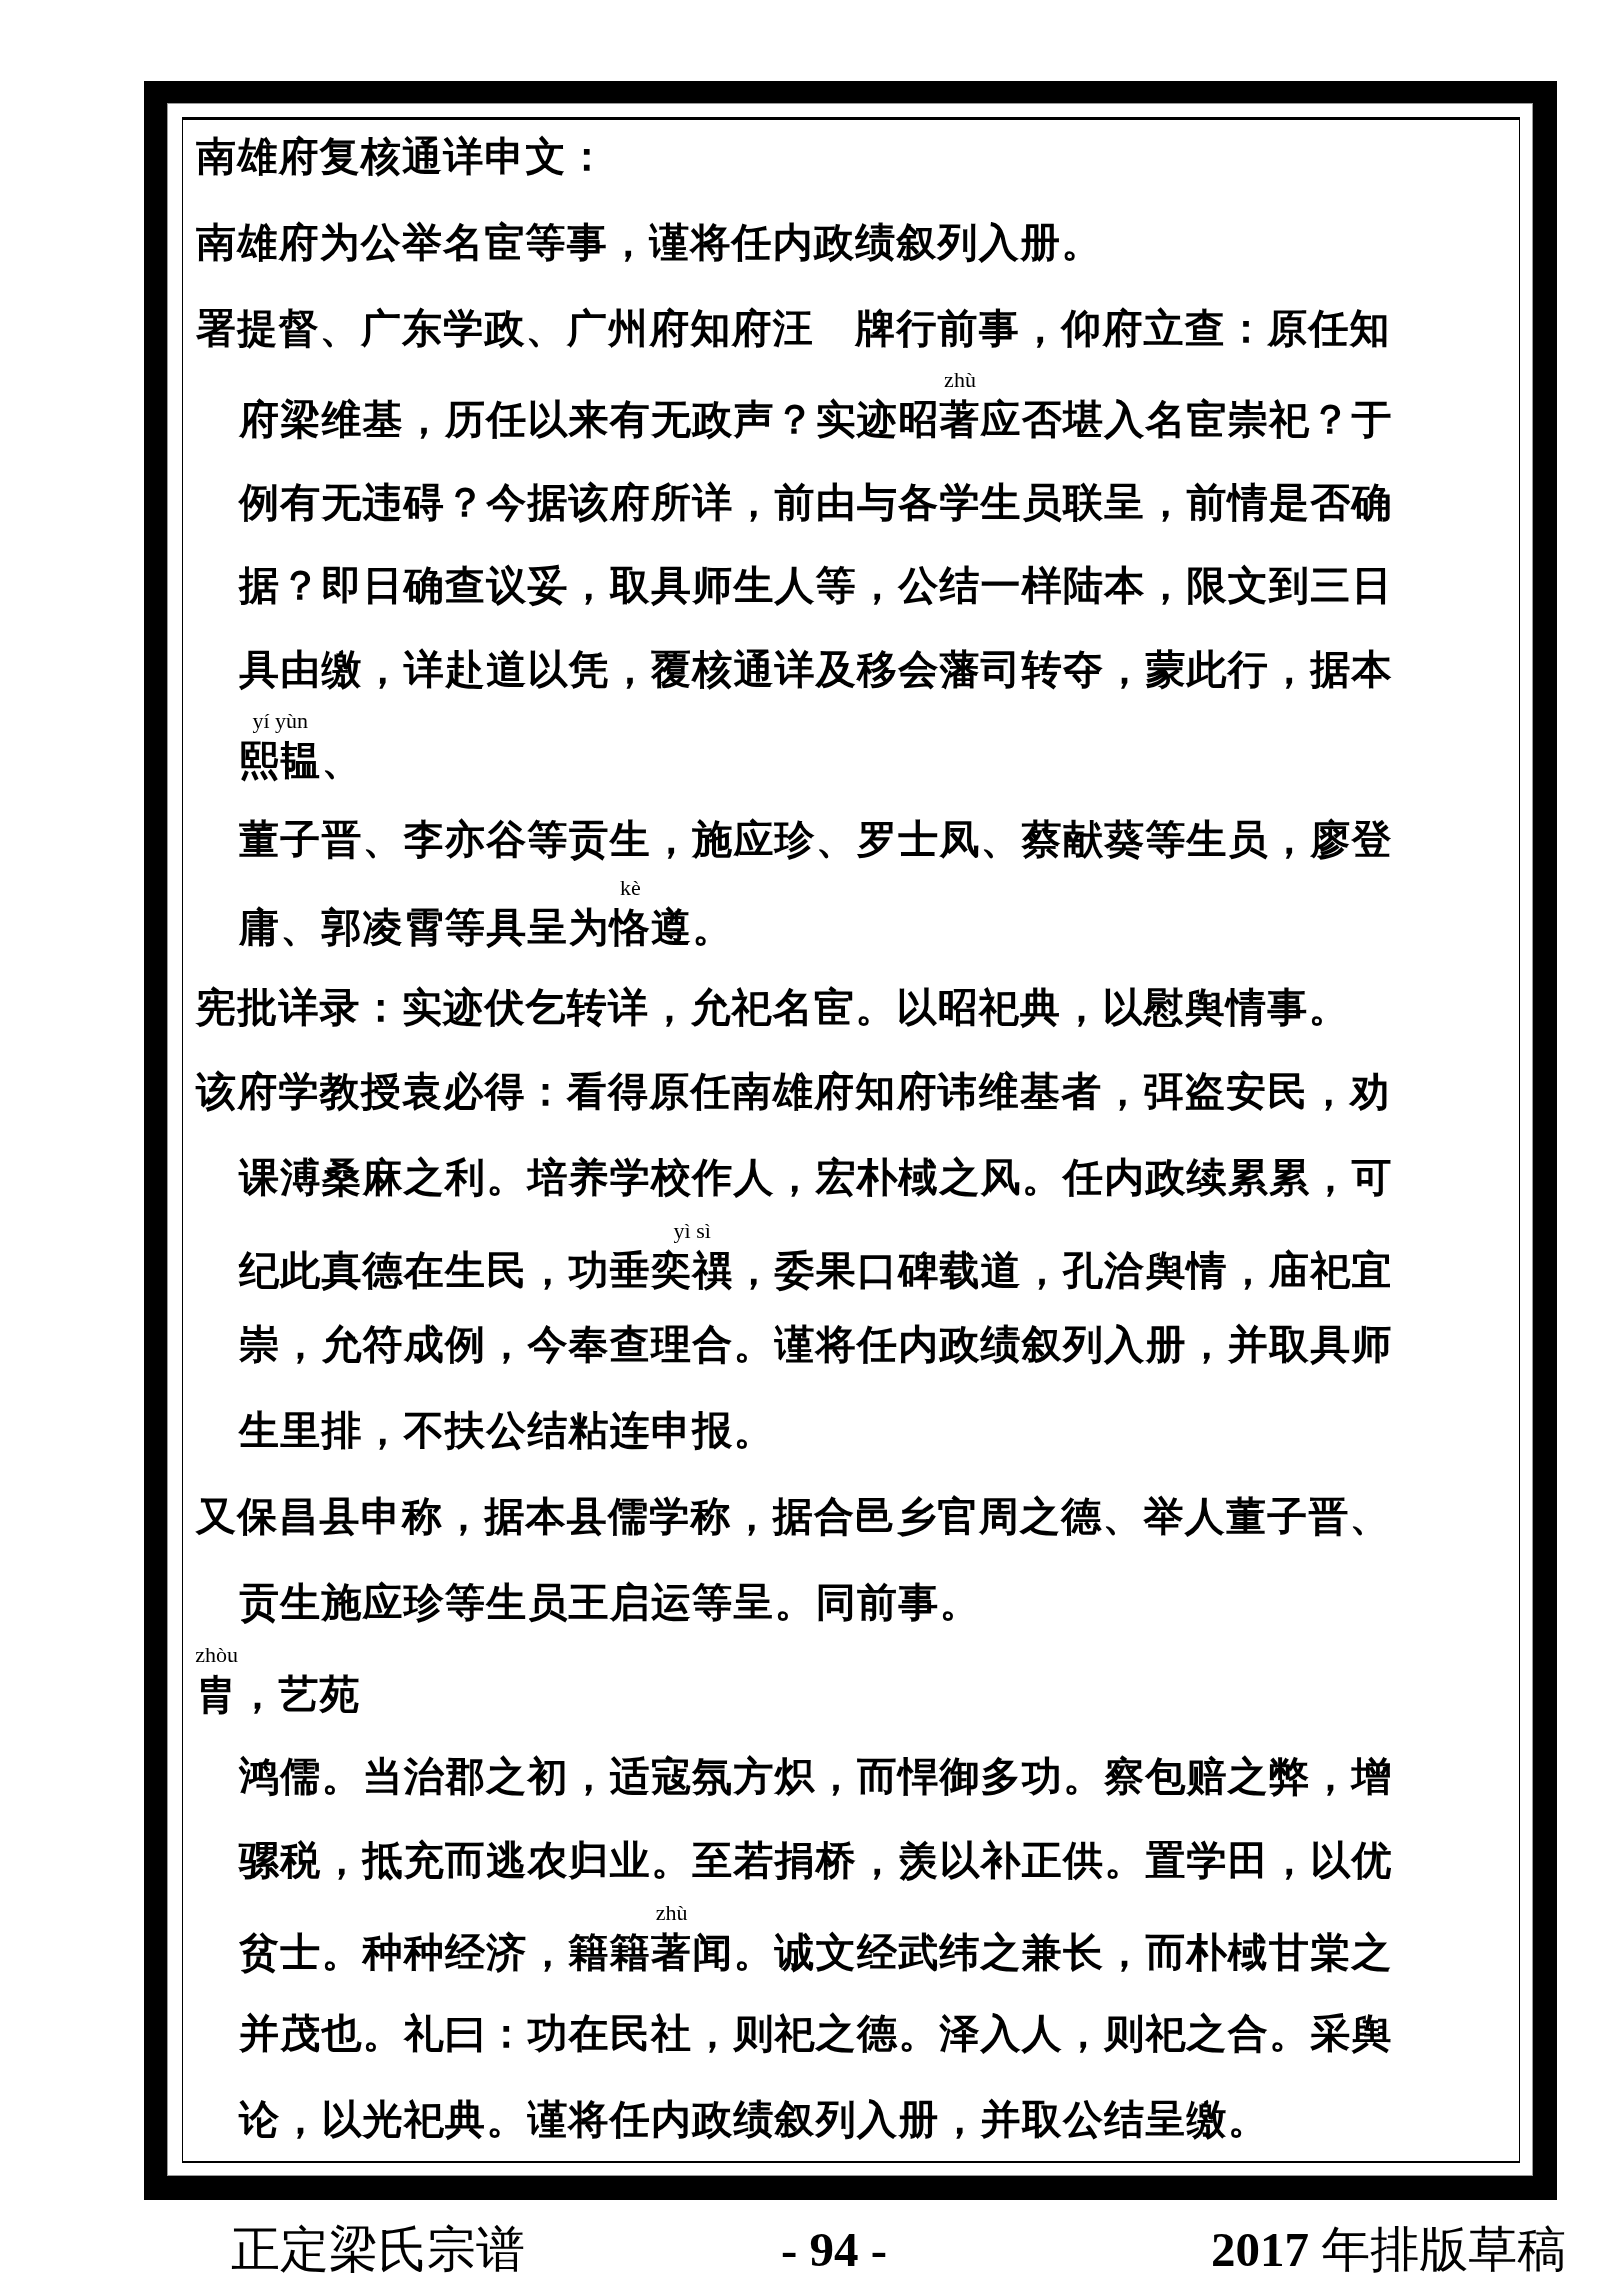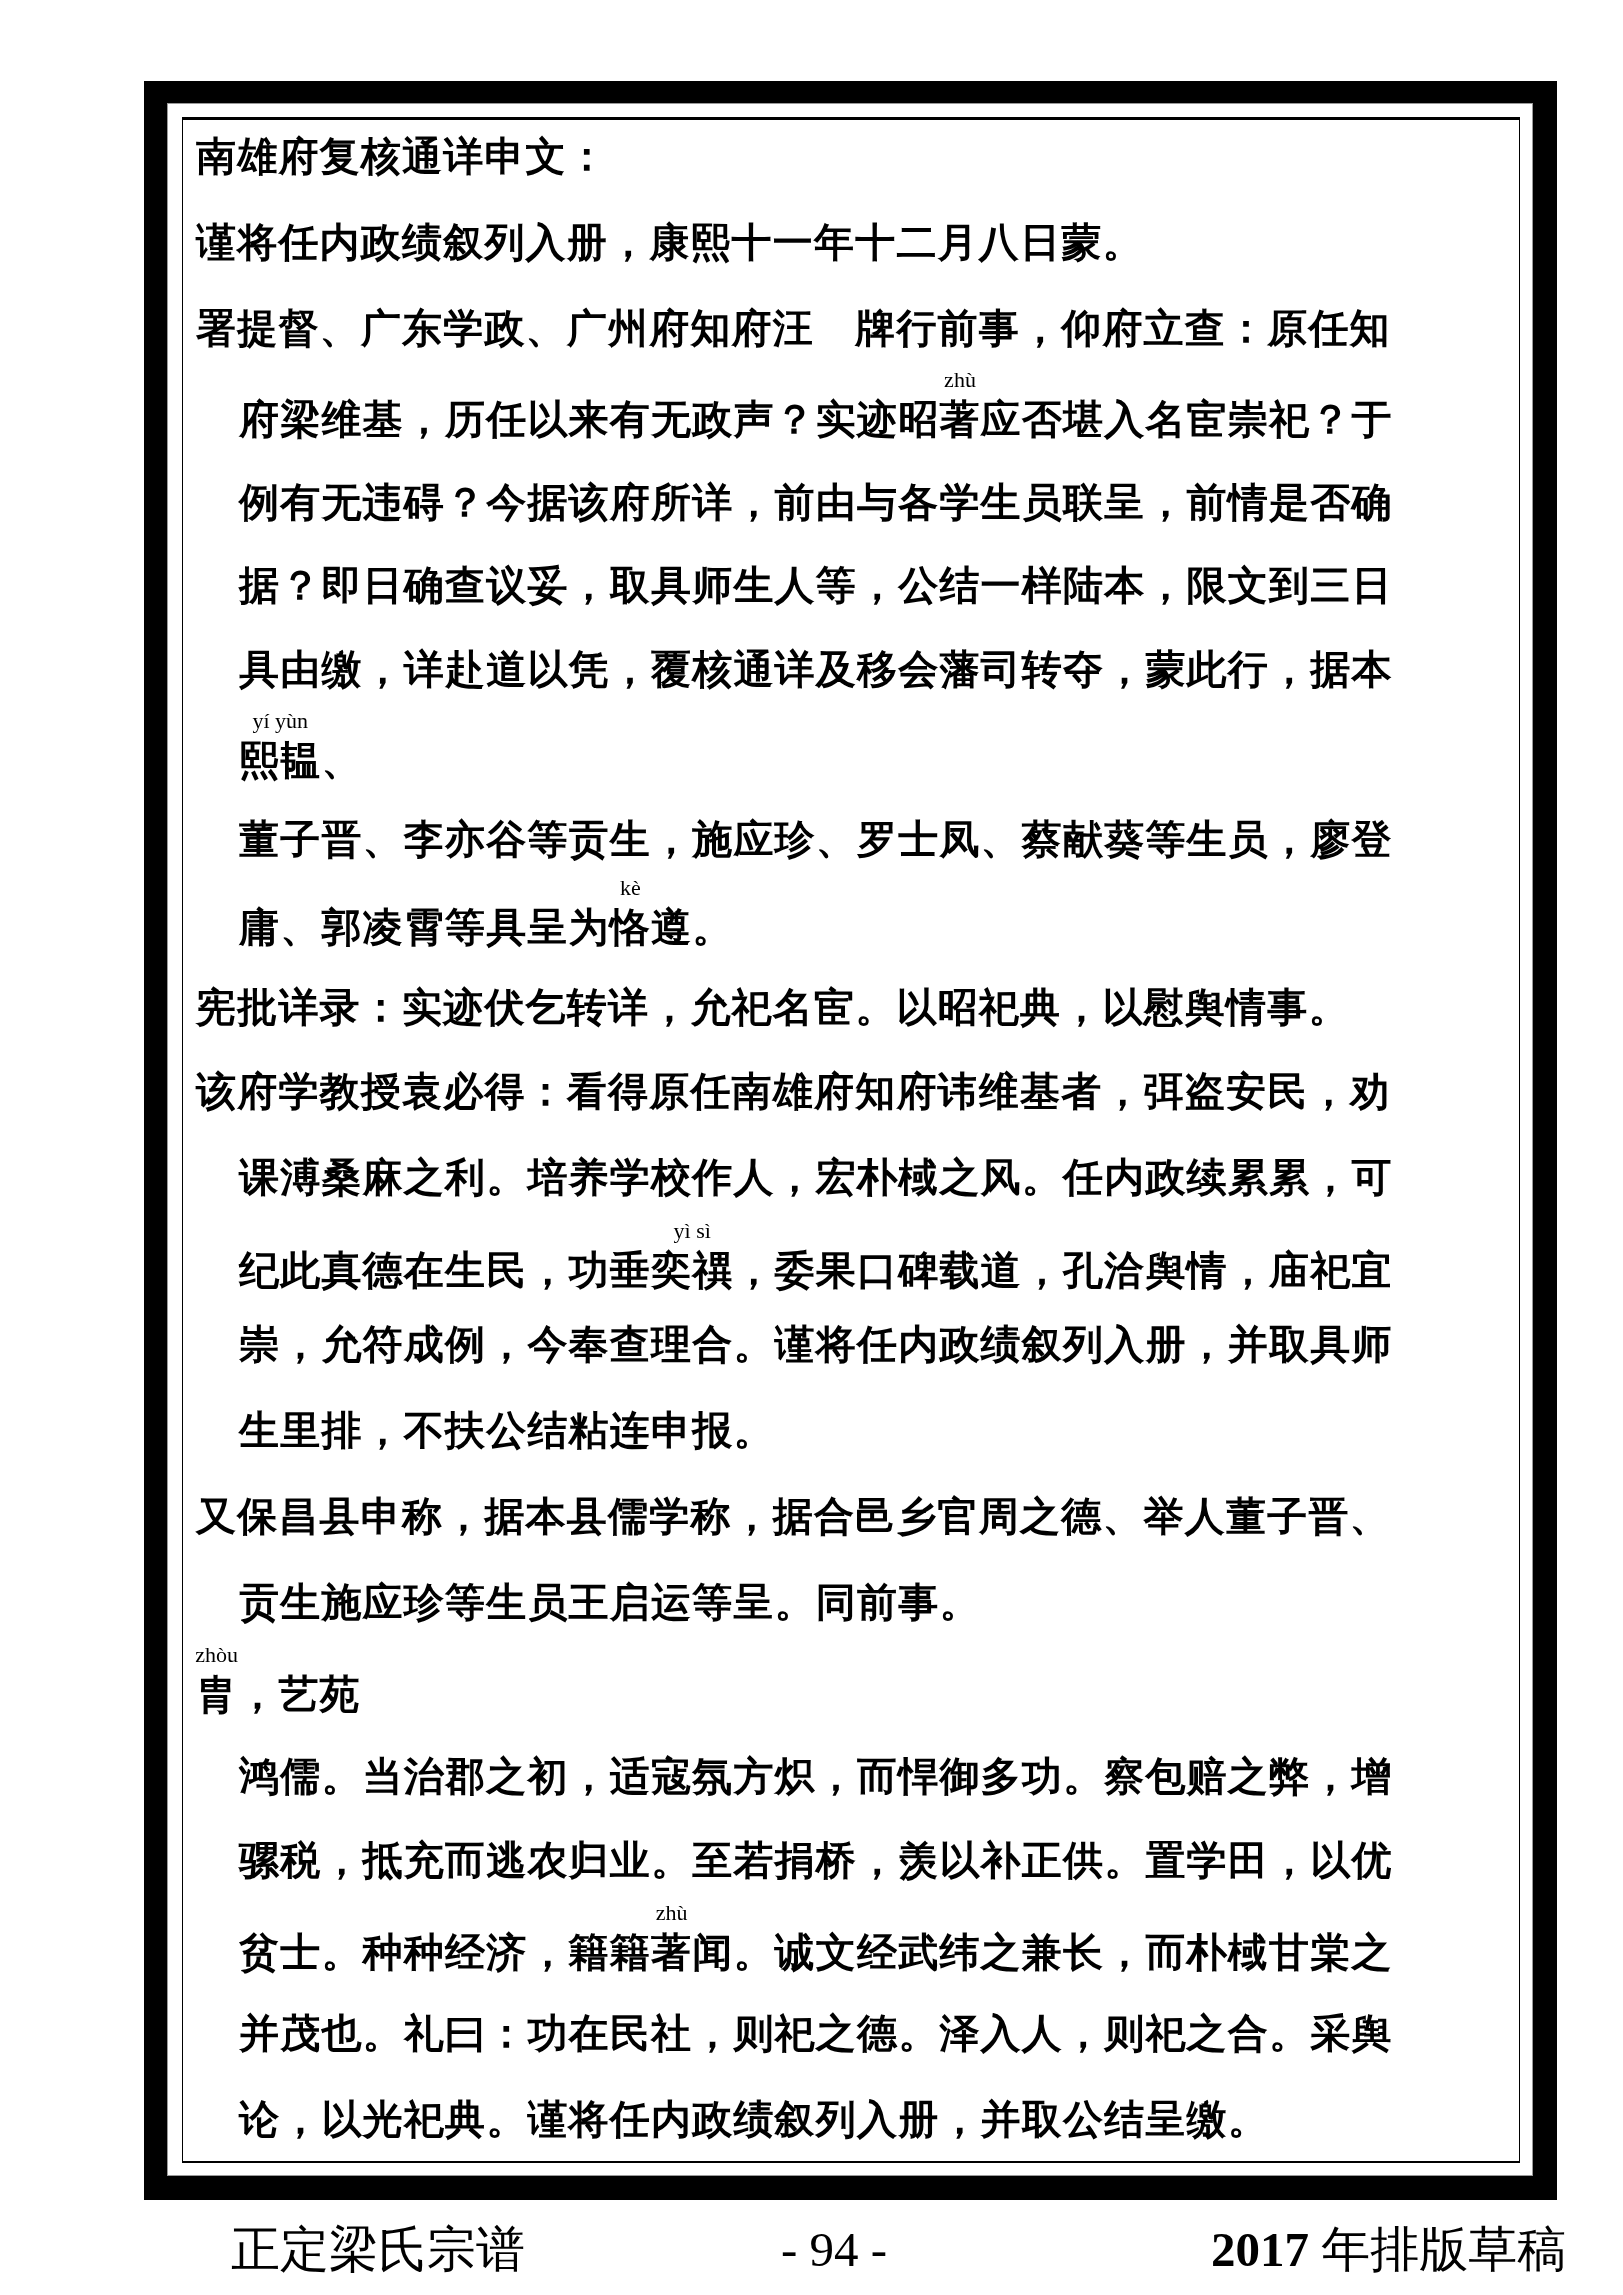--- a/index.html
+++ b/index.html
@@ -14,34 +14,34 @@
                   border-right: 1.6px solid #000; border-bottom: 2.5px solid #000; box-sizing: border-box; }
   .line { position: absolute; left: 196px; font-size: 40px; line-height: 49px; height: 49px;
           white-space: nowrap; font-weight: bold; letter-spacing: 1.2px; }
   .line.indent { left: 239px; }
   .ruby-wrap { position: relative; display: inline-block; }
   .ruby-text { position: absolute; left: 50%; transform: translateX(-50%); top: -24.5px;
                font-size: 22px; line-height: 19.6px; font-weight: normal; white-space: nowrap;
                font-family: Liberation Serif, serif; letter-spacing: 0; }
   .footer { position: absolute; top: 2227px; font-size: 49px; line-height: 46px; white-space: nowrap; }
   .footer.left { left: 231px; font-family: "DejaVu Serif", serif; }
-  .footer.center { left: 781px; font-weight: normal; font-family: "Liberation Serif", serif; }
+  .footer.center { left: 781px; font-weight: bold; font-family: "Liberation Serif", serif; }
   .footer.right { left: 1211px; font-family: "Liberation Serif", "DejaVu Serif", serif; }
   .footer .year { font-weight: bold; text-align: right; }
 </style>
 </head>
 <body>
 
 <div class="outer-frame"></div>
 <div class="white-band"></div>
 <div class="inner-border"></div>
 
 <div class="line" style="top:131px">南雄府复核通详申文：</div>
 
-<div class="line" style="top:217px">谨将任内政绩叙列入册，康熙十一年十二月八日蒙。</div>
+<div class="line" style="top:217px">南雄府为公举名宦等事，谨将任内政绩叙列入册。</div>
 <div class="line" style="top:303px">署提督、广东学政、广州府知府汪　牌行前事，仰府立查：原任知</div>
 <div class="line indent" style="top:394px">
   <span>府梁维基，历任以来有无政声？实迹昭</span><span class="ruby-wrap"><span class="ruby-text">zhù</span><span>著</span></span><span>应否堪入名宦崇祀？于</span>
 </div>
 <div class="line indent" style="top:477px">例有无违碍？今据该府所详，前由与各学生员联呈，前情是否确</div>
 <div class="line indent" style="top:560px">据？即日确查议妥，取具师生人等，公结一样陆本，限文到三日</div>
 <div class="line indent" style="top:644px">具由缴，详赴道以凭，覆核通详及移会藩司转夺，蒙此行，据本</div>
 <div class="line indent" style="top:735px">
   <span class="ruby-wrap"><span class="ruby-text">yí yùn</span><span>熙韫</span></span><span>、</span>
 </div>

